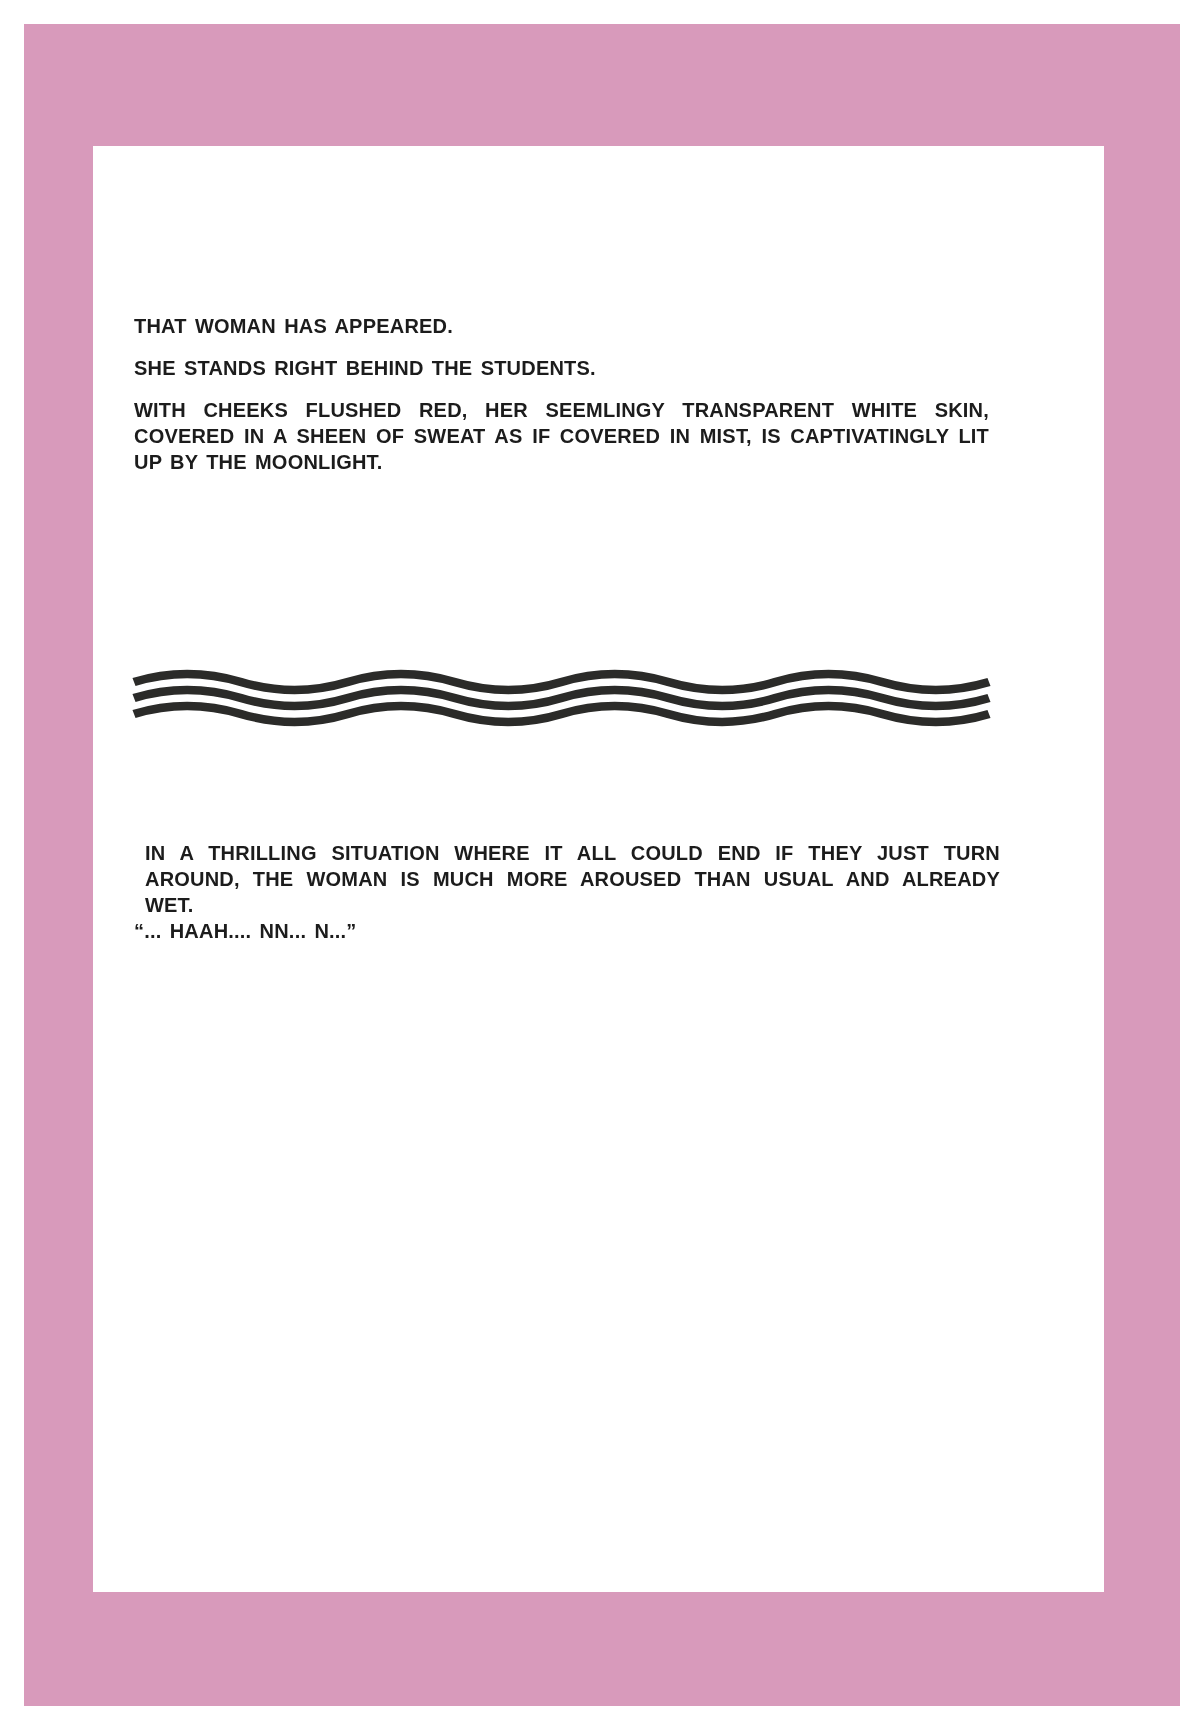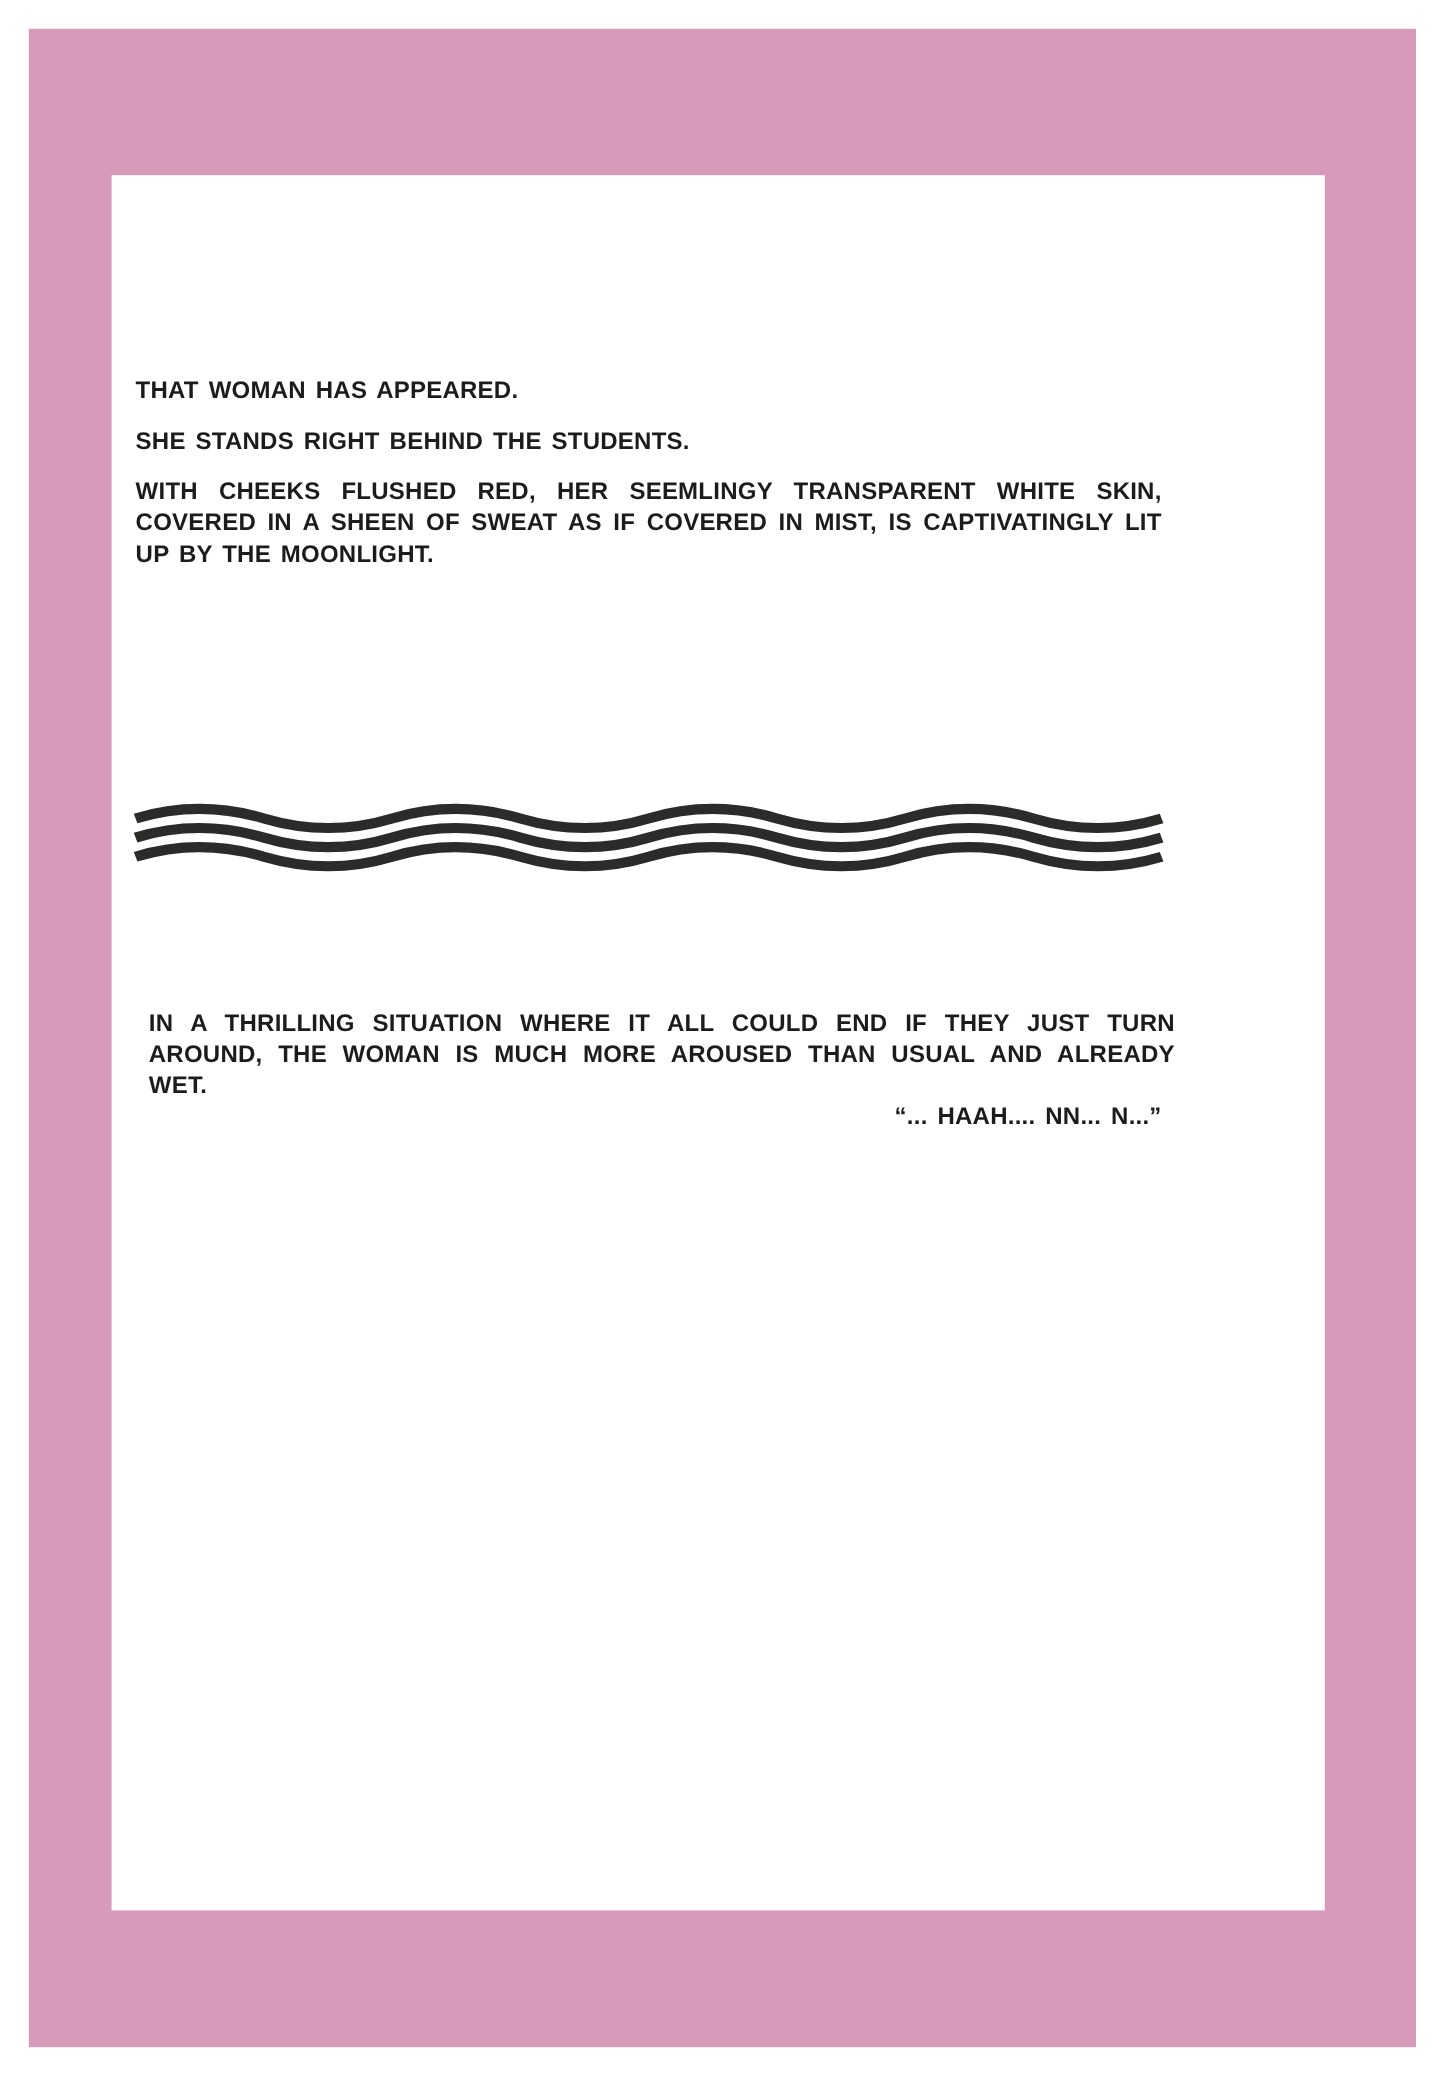--- a/index.html
+++ b/index.html
@@ -26,40 +26,40 @@
     background: #d89abb;
   }
   .content-sheet {
     position: absolute;
     left: 93px;
     top: 146px;
     width: 1011px;
     height: 1446px;
     background: #ffffff;
     box-sizing: border-box;
-    padding: 167px 114px 0 20px;
+    padding: 167px 114px 0 41px;
   }
   .text-block p {
     margin: 0 0 16px 0;
     width: 855px;
     font-size: 20px;
     line-height: 26px;
     font-weight: 700;
     letter-spacing: 0.2px;
     word-spacing: 2.5px;
     color: #1c1c1c;
     text-align: justify;
     text-transform: uppercase;
   }
   .text-block p.tight {
     margin-bottom: 0;
     margin-left: 11px;
   }
   .text-block p.quote-line {
-    text-align: right;
+    text-align: left;
   }
   .wavy-divider {
     display: block;
     margin: 192px 0 111px 0;
     width: 855px;
     height: 62px;
     overflow: visible;
   }
   .wavy-divider path {
     fill: none;

